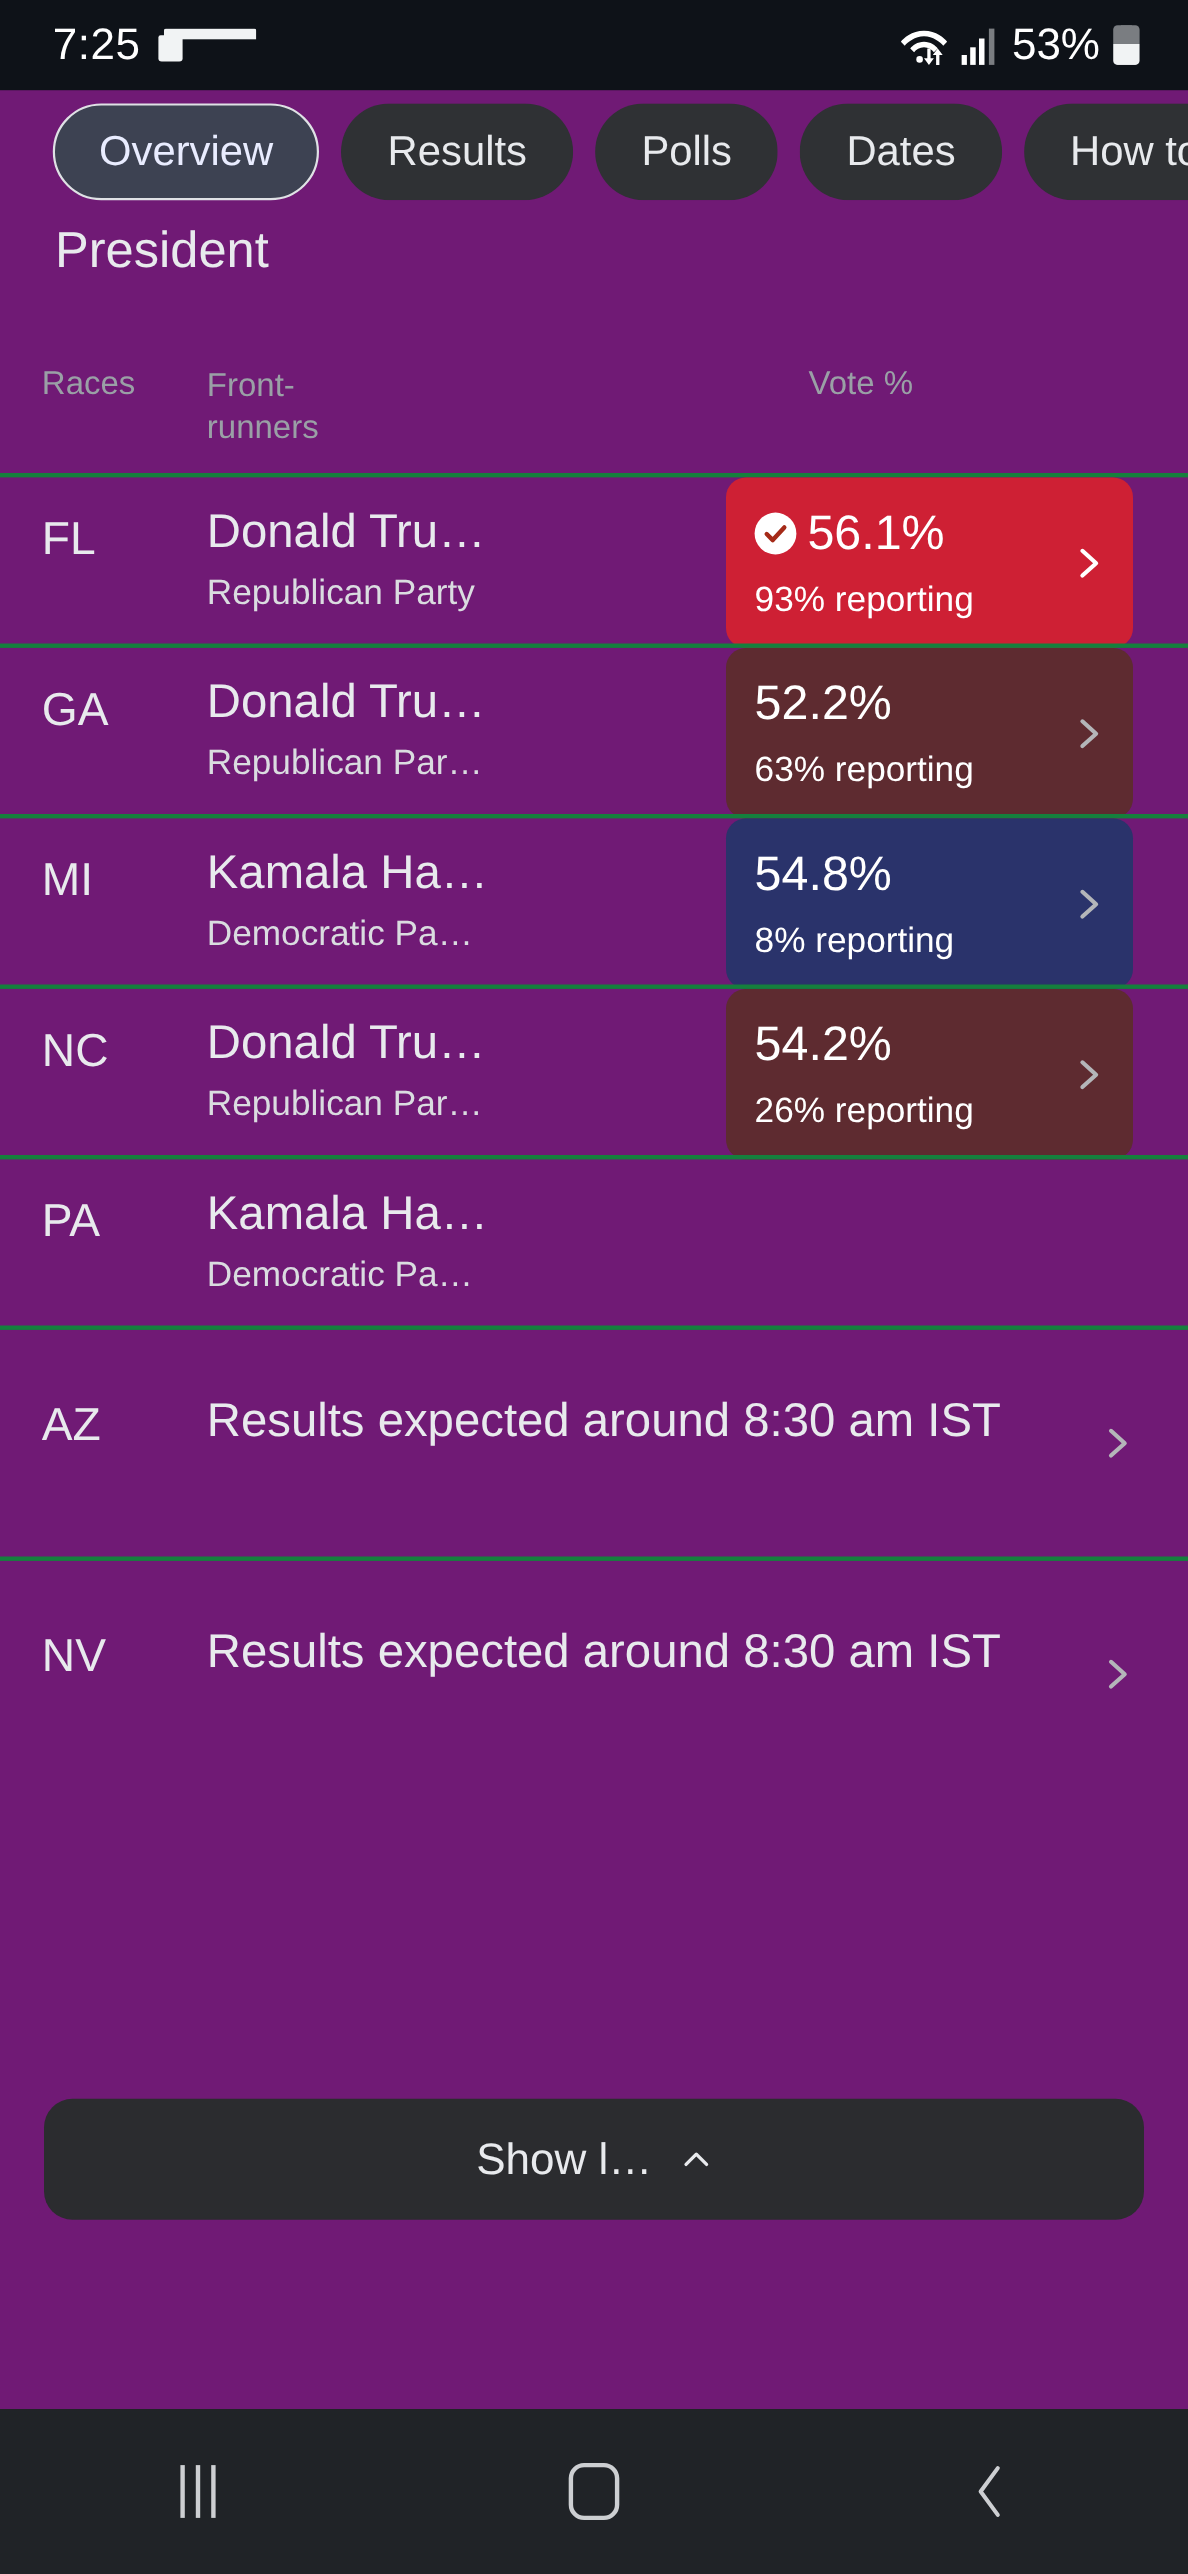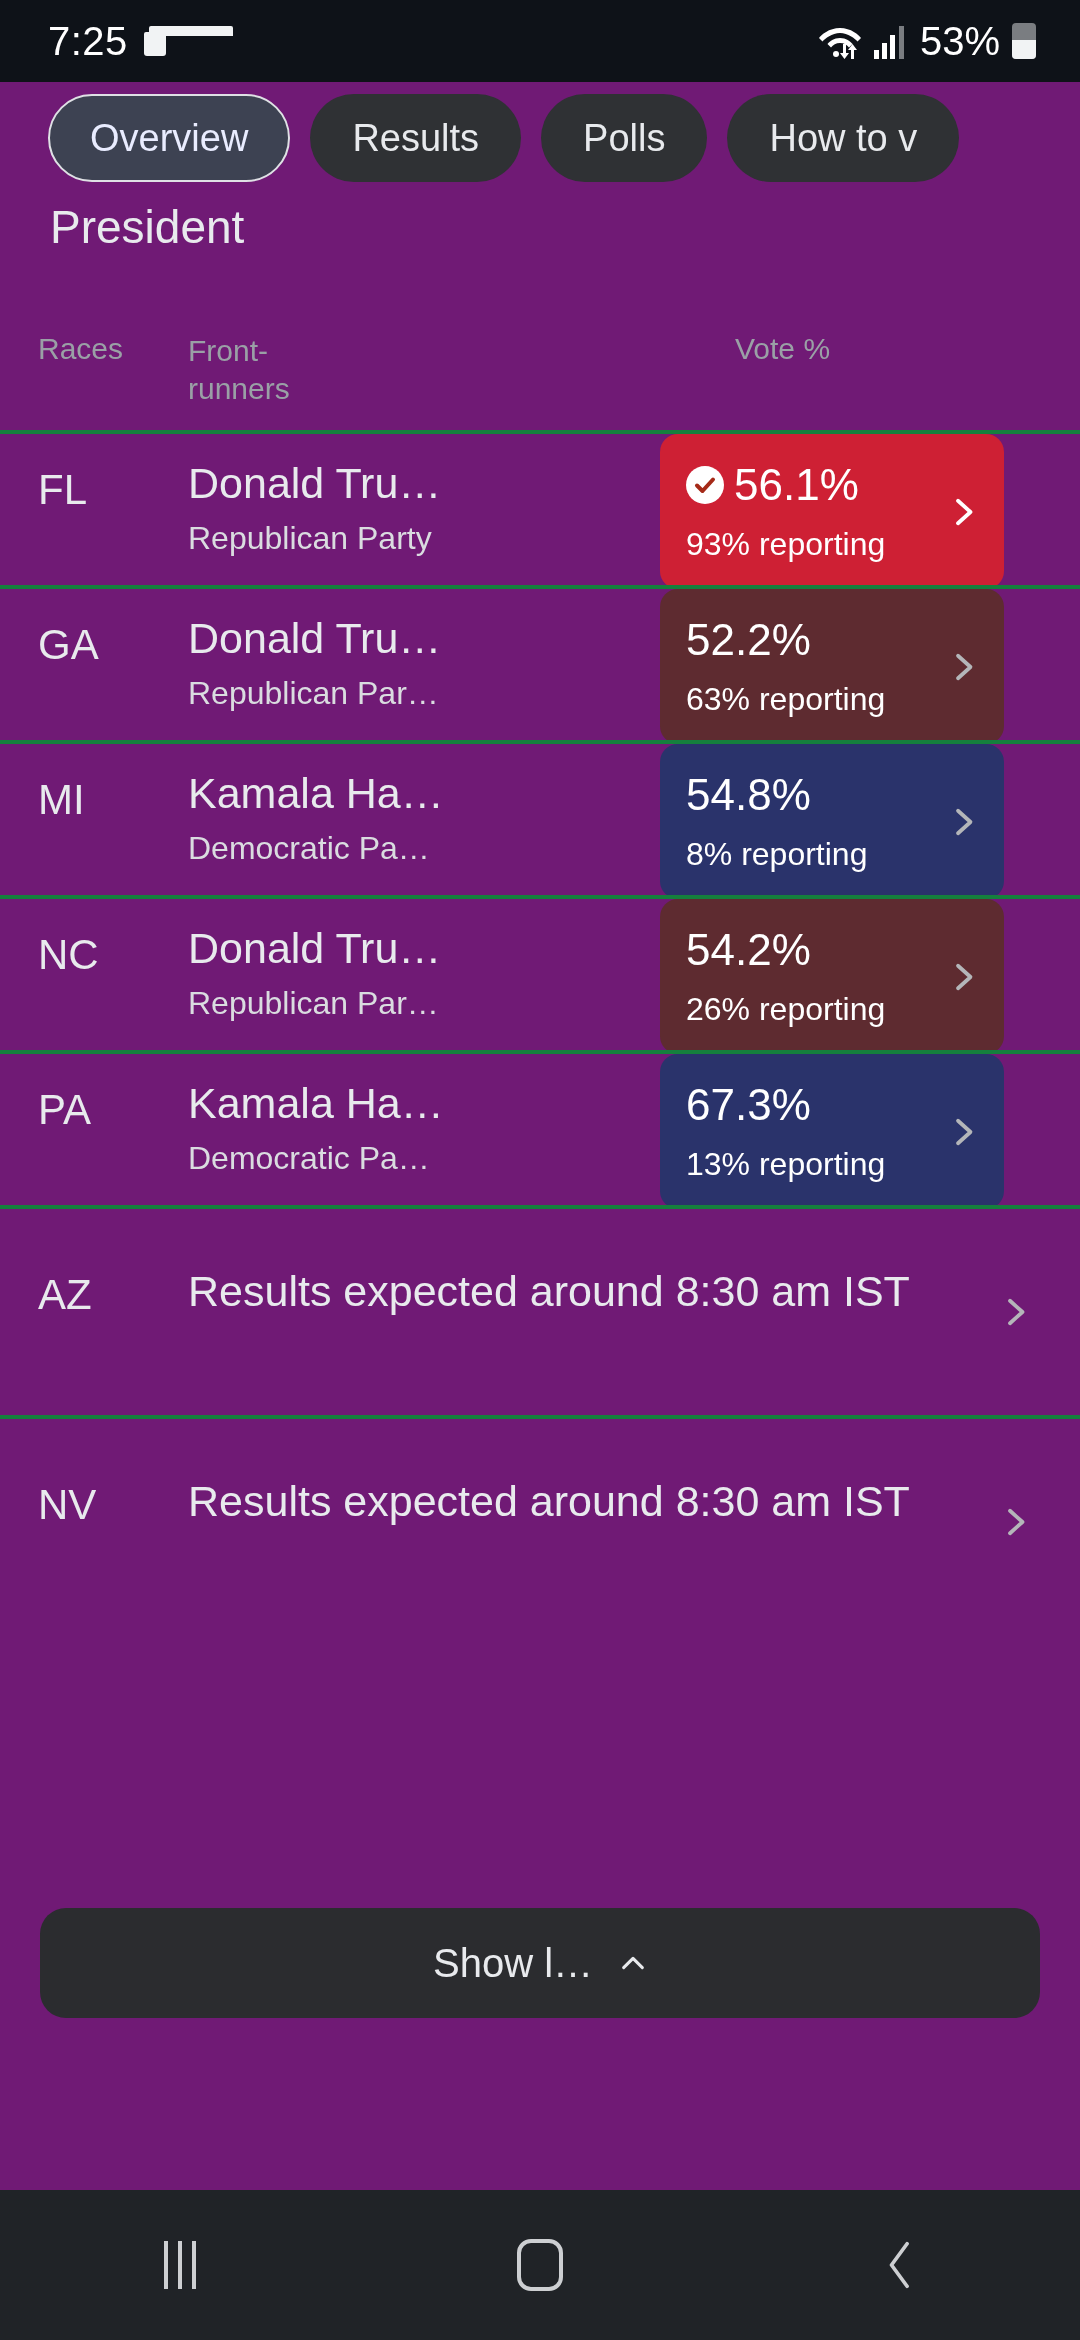--- a/index.html
+++ b/index.html
@@ -119,21 +119,21 @@
     color: #e8eaed; font-size: 43px; line-height: 1.1;
     white-space: nowrap;
   }
   .row .party {
     position: absolute; left: 188px; top: 86px;
     color: #dadce0; font-size: 32px; white-space: nowrap;
   }
 
   .tile {
     position: absolute; left: 660px; top: 0;
-    width: 344px; height: 155px;
+    width: 370px; height: 155px;
     border-radius: 18px;
     text-align: center;
   }
   .tile .pct {
     position: absolute; left: 26px; top: 26px;
     color: #ffffff; font-size: 44px; font-weight: 400;
     display: flex; align-items: center; gap: 10px;
   }
   .tile .rep {
     position: absolute; left: 26px; top: 92px;
@@ -216,20 +216,21 @@
       </svg>
       <div class="sb-pct">53%</div>
       <div class="sb-batt"></div>
     </div>
   </div>
 
   <div class="tabstrip">
     <div class="tab selected">Overview</div>
     <div class="tab">Results</div>
     <div class="tab">Polls</div>
+    <div class="tab">Dates</div>
     <div class="tab">How to v</div>
   </div>
 
   <div id="president-title" class="section-title">President</div>
 
   <div id="president-colhead" class="col-head">
     <div class="c-races">Races</div>
     <div class="c-front">Front-<br>runners</div>
     <div class="c-vote">Vote %</div>
   </div>
@@ -298,29 +299,20 @@
         <svg class="chev" viewBox="0 0 24 24">
             <path d="M8 3 L18 12 L8 21" stroke="#b4b6b9" stroke-width="3" fill="none" stroke-linecap="round" stroke-linejoin="round"></path>
           </svg>
       </div>
     </div>
 
     <div class="row">
       <div class="state">PA</div>
       <div class="cand">Kamala Ha…</div>
       <div class="party">Democratic Pa…</div>
-      <div class="tile" style="background:#2a336b">
-        <div class="pct">
-          <span>67.3%</span>
-        </div>
-        <div class="rep">13% reporting</div>
-        <svg class="chev" viewBox="0 0 24 24">
-            <path d="M8 3 L18 12 L8 21" stroke="#b4b6b9" stroke-width="3" fill="none" stroke-linecap="round" stroke-linejoin="round"></path>
-          </svg>
-      </div>
     </div>
 
     <div class="row pending">
       <div class="state">AZ</div>
       <div class="msg">Results expected around 8:30 am IST</div>
       <svg class="chev-out" viewBox="0 0 24 24">
           <path d="M8 3 L18 12 L8 21" stroke="#b4b6b9" stroke-width="3" fill="none" stroke-linecap="round" stroke-linejoin="round"></path>
         </svg>
     </div>
 

